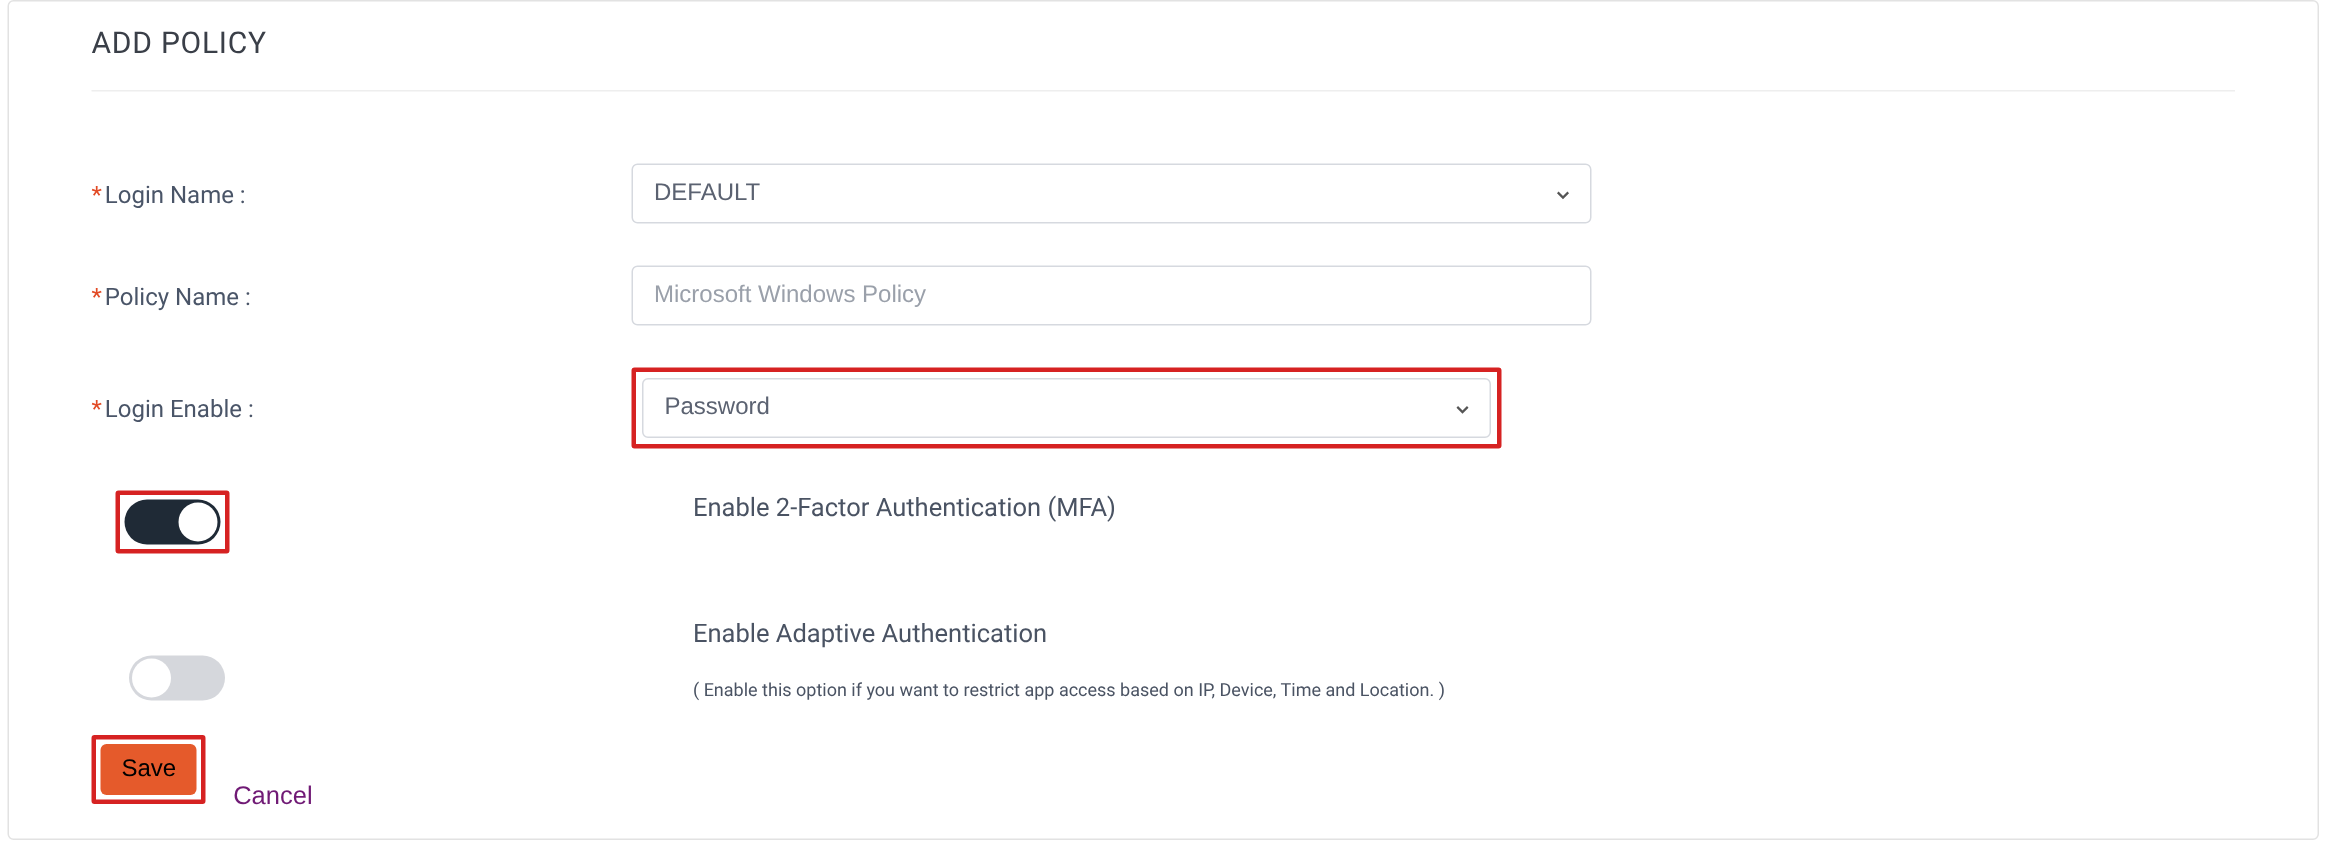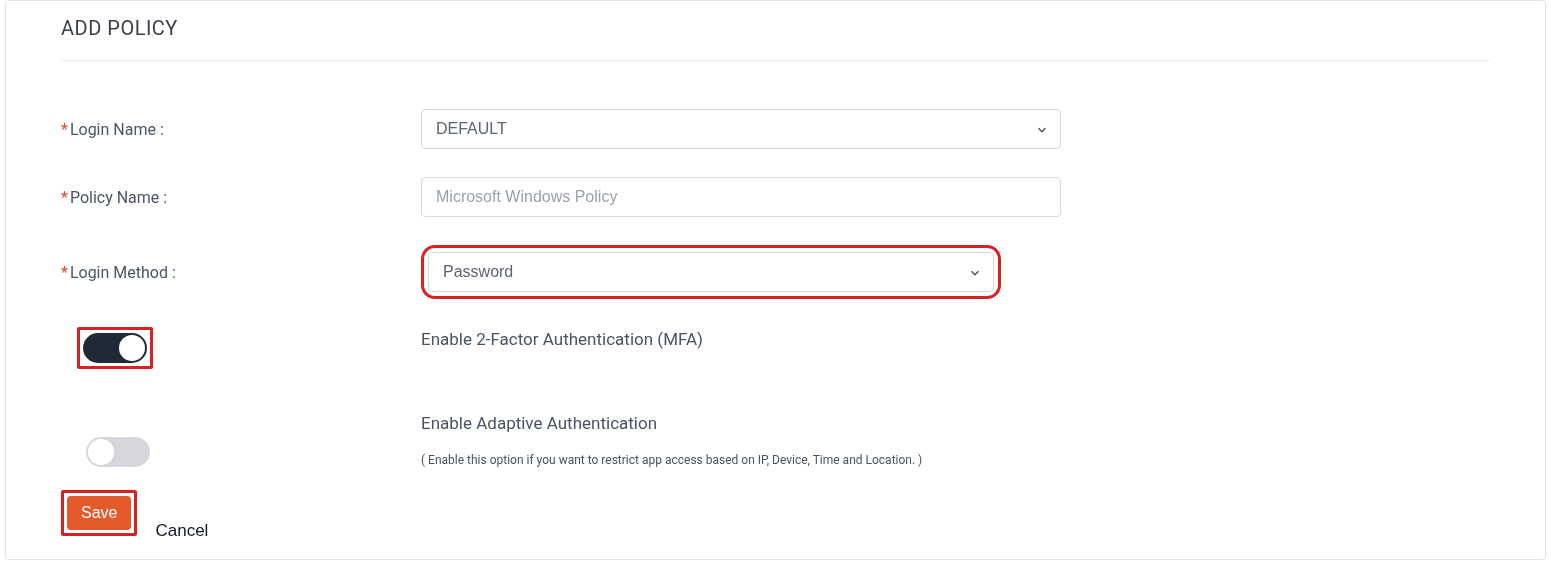--- a/index.html
+++ b/index.html
@@ -74,21 +74,21 @@
     top: 50%;
     transform: translateY(-50%);
     pointer-events: none;
     width: 14px;
     height: 14px;
   }
   .chev svg { width: 100%; height: 100%; }
   .highlight-box {
     border: 3px solid #d62222;
     padding: 4px;
-    border-radius: 14px;
+    border-radius: 2px;
   }
   .highlight-box-sm {
     border: 3px solid #d62222;
     padding: 3px;
     display: inline-flex;
     align-items: center;
     border-radius: 2px;
   }
   
   .toggle {
@@ -115,20 +115,21 @@
     color: #4a5363;
   }
   .toggle-sub {
     color: #4a5363;
     font-size: 12px;
     margin-top: 20px;
   }
   .toggle-row {
     display: flex;
     margin-bottom: 42px;
+    gap: 41px;
   }
   .toggle-col-left {
     width: 360px;
     flex-shrink: 0;
     padding-left: 16px;
     display: flex;
     align-items: flex-start;
   }
   .toggle-col-left.plain { padding-left: 25px; }
   .toggle-col-right {
@@ -139,31 +140,31 @@
   .actions {
     position: absolute;
     bottom: 18px;
     left: 55px;
     display: flex;
     align-items: center;
     gap: 18px;
   }
   .btn-save {
     background: #e55a2b;
-    color: #ffffff;
+    color: #000000;
     border: none;
     font-size: 16px;
     padding: 8px 14px;
     border-radius: 4px;
     cursor: pointer;
   }
   .btn-cancel {
     background: transparent;
     border: none;
-    color: #0f172a;
+    color: #701a75;
     font-size: 17px;
     cursor: pointer;
     margin-top: 36px;
   }
 </style>
 </head>
 <body>
 
 <div class="container">
 
@@ -194,21 +195,21 @@
     <div class="control-col">
       <div class="input-wrap">
         <input type="text" class="text-field" placeholder="Microsoft Windows Policy" style="">
       </div>
     </div>
   </div>
 
   <div class="form-row">
     <div class="label-col">
       <span class="asterisk">*</span>
-      <span>Login Method :</span>
+      <span>Login Enable :</span>
     </div>
     <div class="control-col">
       <div class="highlight-box">
         <div class="select-wrap" style="width:100%;">
           <input class="select-field" readonly="" value="Password" style="">
           <span class="chev">
             <svg viewBox="0 0 24 24" fill="none" stroke="#555" stroke-width="2.5">
                 <polyline points="6 9 12 15 18 9"></polyline>
               </svg>
           </span>

